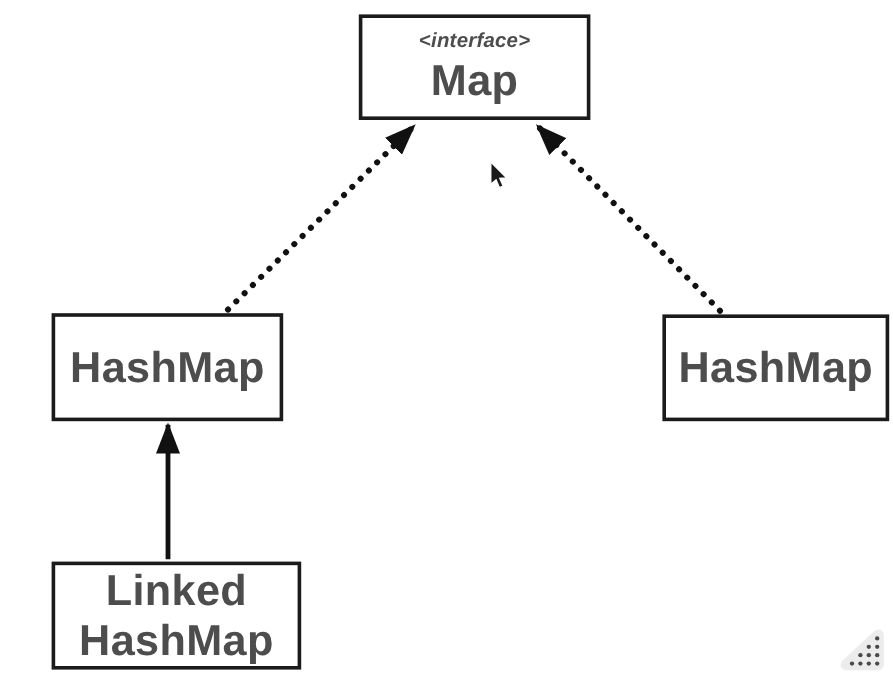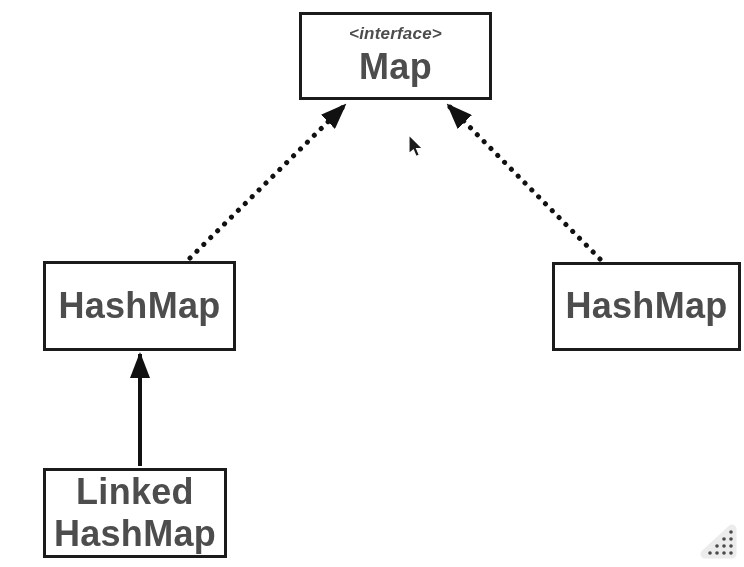--- a/index.html
+++ b/index.html
@@ -38,21 +38,21 @@
   .node .label {
     font-weight: bold;
     font-size: 36px;
     line-height: 1.18;
     white-space: pre-line;
     letter-spacing: 0.3px;
   }
   #node-map          { left: 299px; top: 12px;  width: 193px; height: 88px; }
   #node-hashmap      { left: 43px;  top: 261px; width: 193px; height: 90px; }
   #node-treemap      { left: 552px; top: 262px; width: 189px; height: 89px; }
-  #node-linkedhashmap{ left: 43px;  top: 468px; width: 184px; height: 90px; }
+  #node-linkedhashmap{ left: 43px;  top: 468px; width: 208px; height: 90px; }
   .cursor-svg {
     position: absolute;
     left: 406px; top: 134px;
     width: 20px; height: 26px;
     pointer-events: none;
   }
   .grip-svg {
     position: absolute;
     left: 698px; top: 523px;
     width: 44px; height: 42px;

